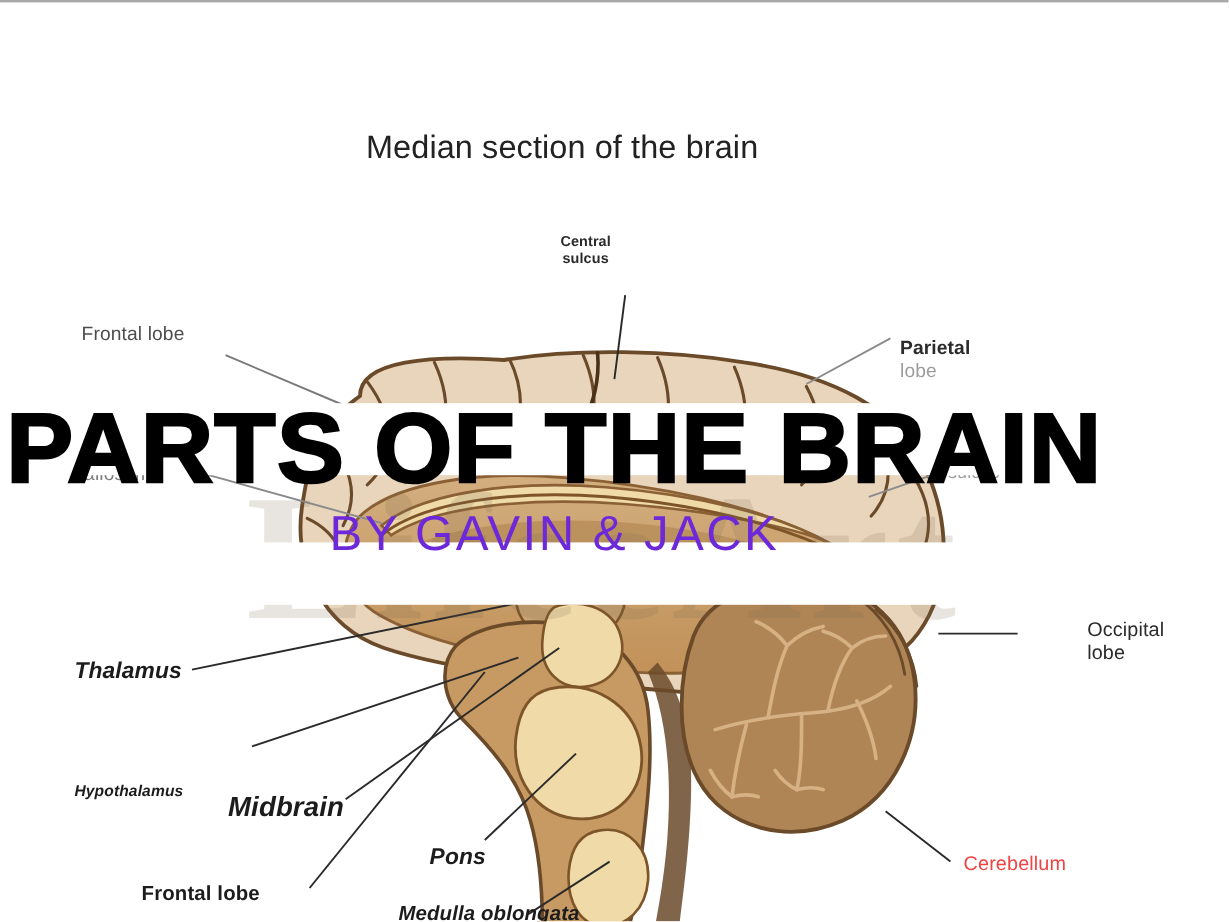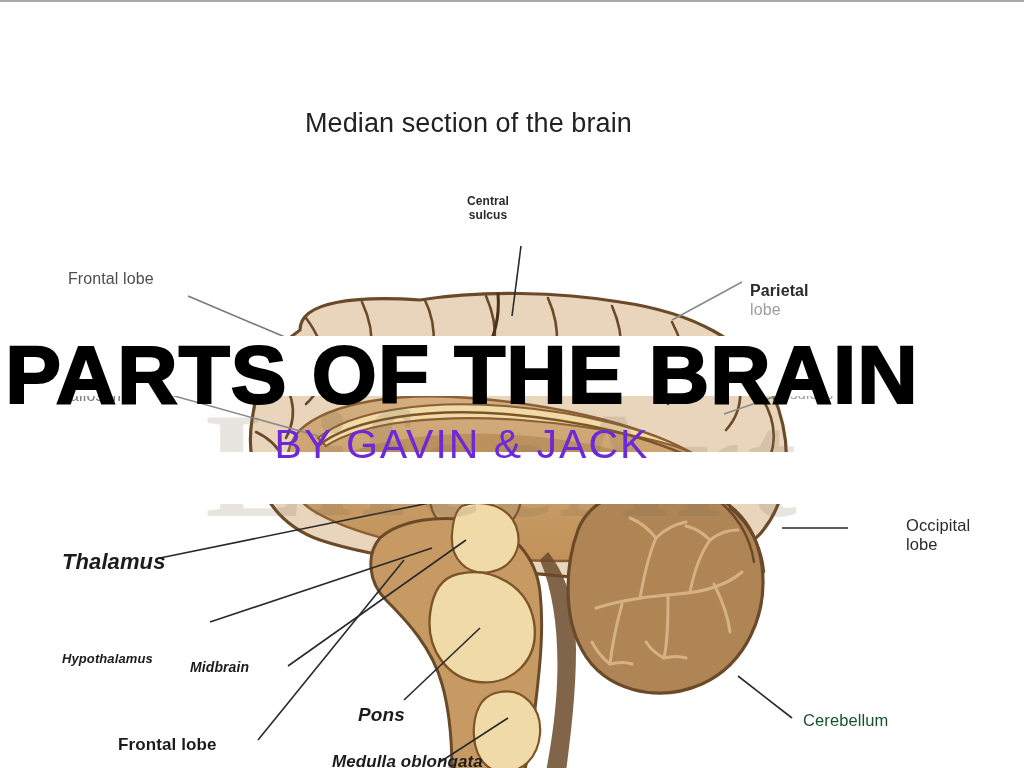--- a/index.html
+++ b/index.html
@@ -39,28 +39,28 @@
   #lab-title{
     left:305px; top:108px; font-size:27px; color:#222; font-weight:400;
   }
   #lab-central{ left:467px; top:194px; font-size:12px; text-align:center; font-weight:600; color:#2a2a2a;}
   #lab-frontal{ left:68px; top:270px; font-size:16px; color:#4d4d4d; font-weight:500;}
   #lab-parietal{ left:750px; top:263px; font-size:16px; font-weight:700; color:#2b2b2b;}
   #lab-parietal .dim{ font-weight:400; color:#9d9d9d; }
   #lab-corpus{ left:62px; top:368px; font-size:16px; color:#7d7d7d; font-weight:500;}
   #lab-parieto{ left:790px; top:350px; font-size:15px; color:#9d9d9d; font-weight:500;}
   #lab-lateral{ left:62px; top:462px; font-size:16.5px; color:#8d8d8d; font-weight:500;}
-  #lab-thalamus{ left:62px; top:549px; font-size:22px;font-style:italic;}
+  #lab-thalamus{ left:62px; top:549px; font-size:19px;font-style:italic;}
   #lab-hypo{ left:62px; top:651px; font-size:13px;}
-  #lab-midbrain{ left:190px; top:659px; font-size:14px;}
+  #lab-midbrain{ left:190px; top:659px; font-size:23px;}
   #lab-temporal{ left:118px; top:735px; font-size:17px;}
   #lab-pons{ left:358px; top:704px; font-size:19px;}
   #lab-medulla{ left:332px; top:752px; font-size:17px;}
   #lab-occipital{ left:858px; top:516px; font-size:16.5px; font-weight:500; color:#2b2b2b;margin-left:48px;}
-  #lab-cerebellum{ left:803px; top:711px; font-size:16.5px; font-weight:500; color:#14532d;}
+  #lab-cerebellum{ left:803px; top:711px; font-size:16.5px; font-weight:500; color:#ef4444;}
 
   
   #watermark{
     position:absolute; left:205px; top:390px; width:620px; height:180px;
     opacity:.17; pointer-events:none;
   }
   #watermark .wmtext{
     font-family:"Liberation Serif", serif;
     font-size:150px; font-weight:700; color:#7a6a52; letter-spacing:6px;
     line-height:1;

